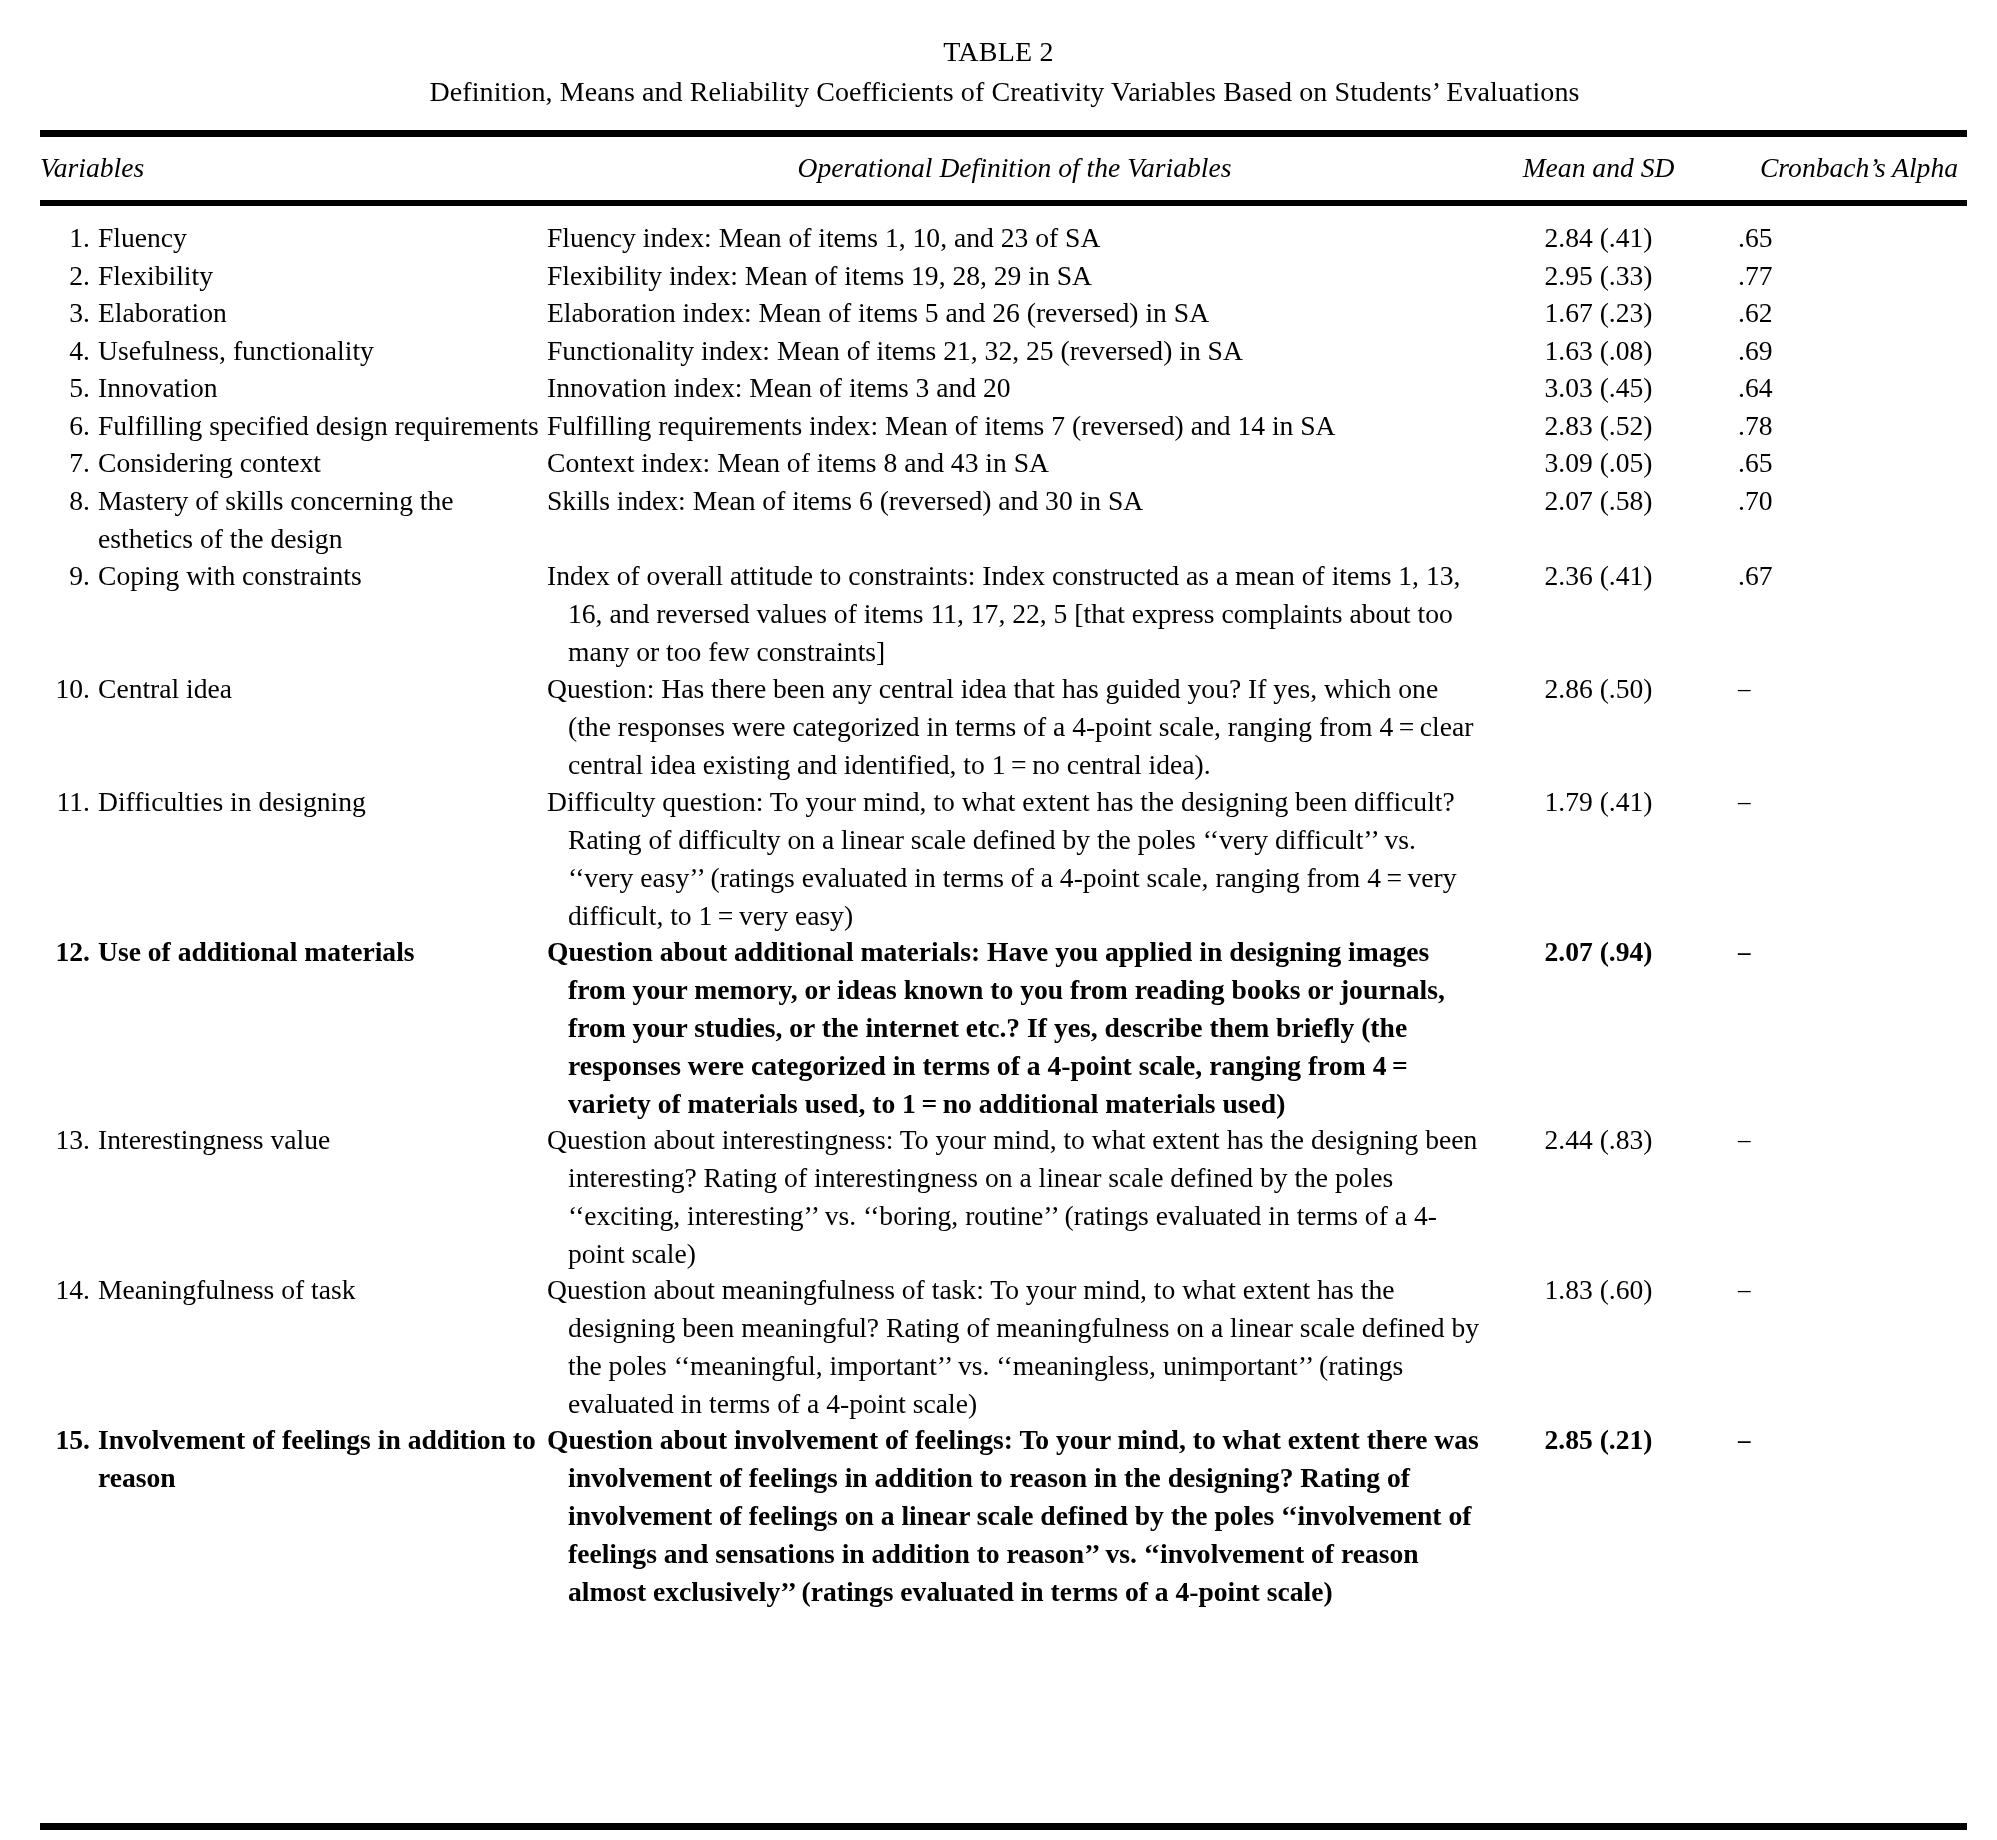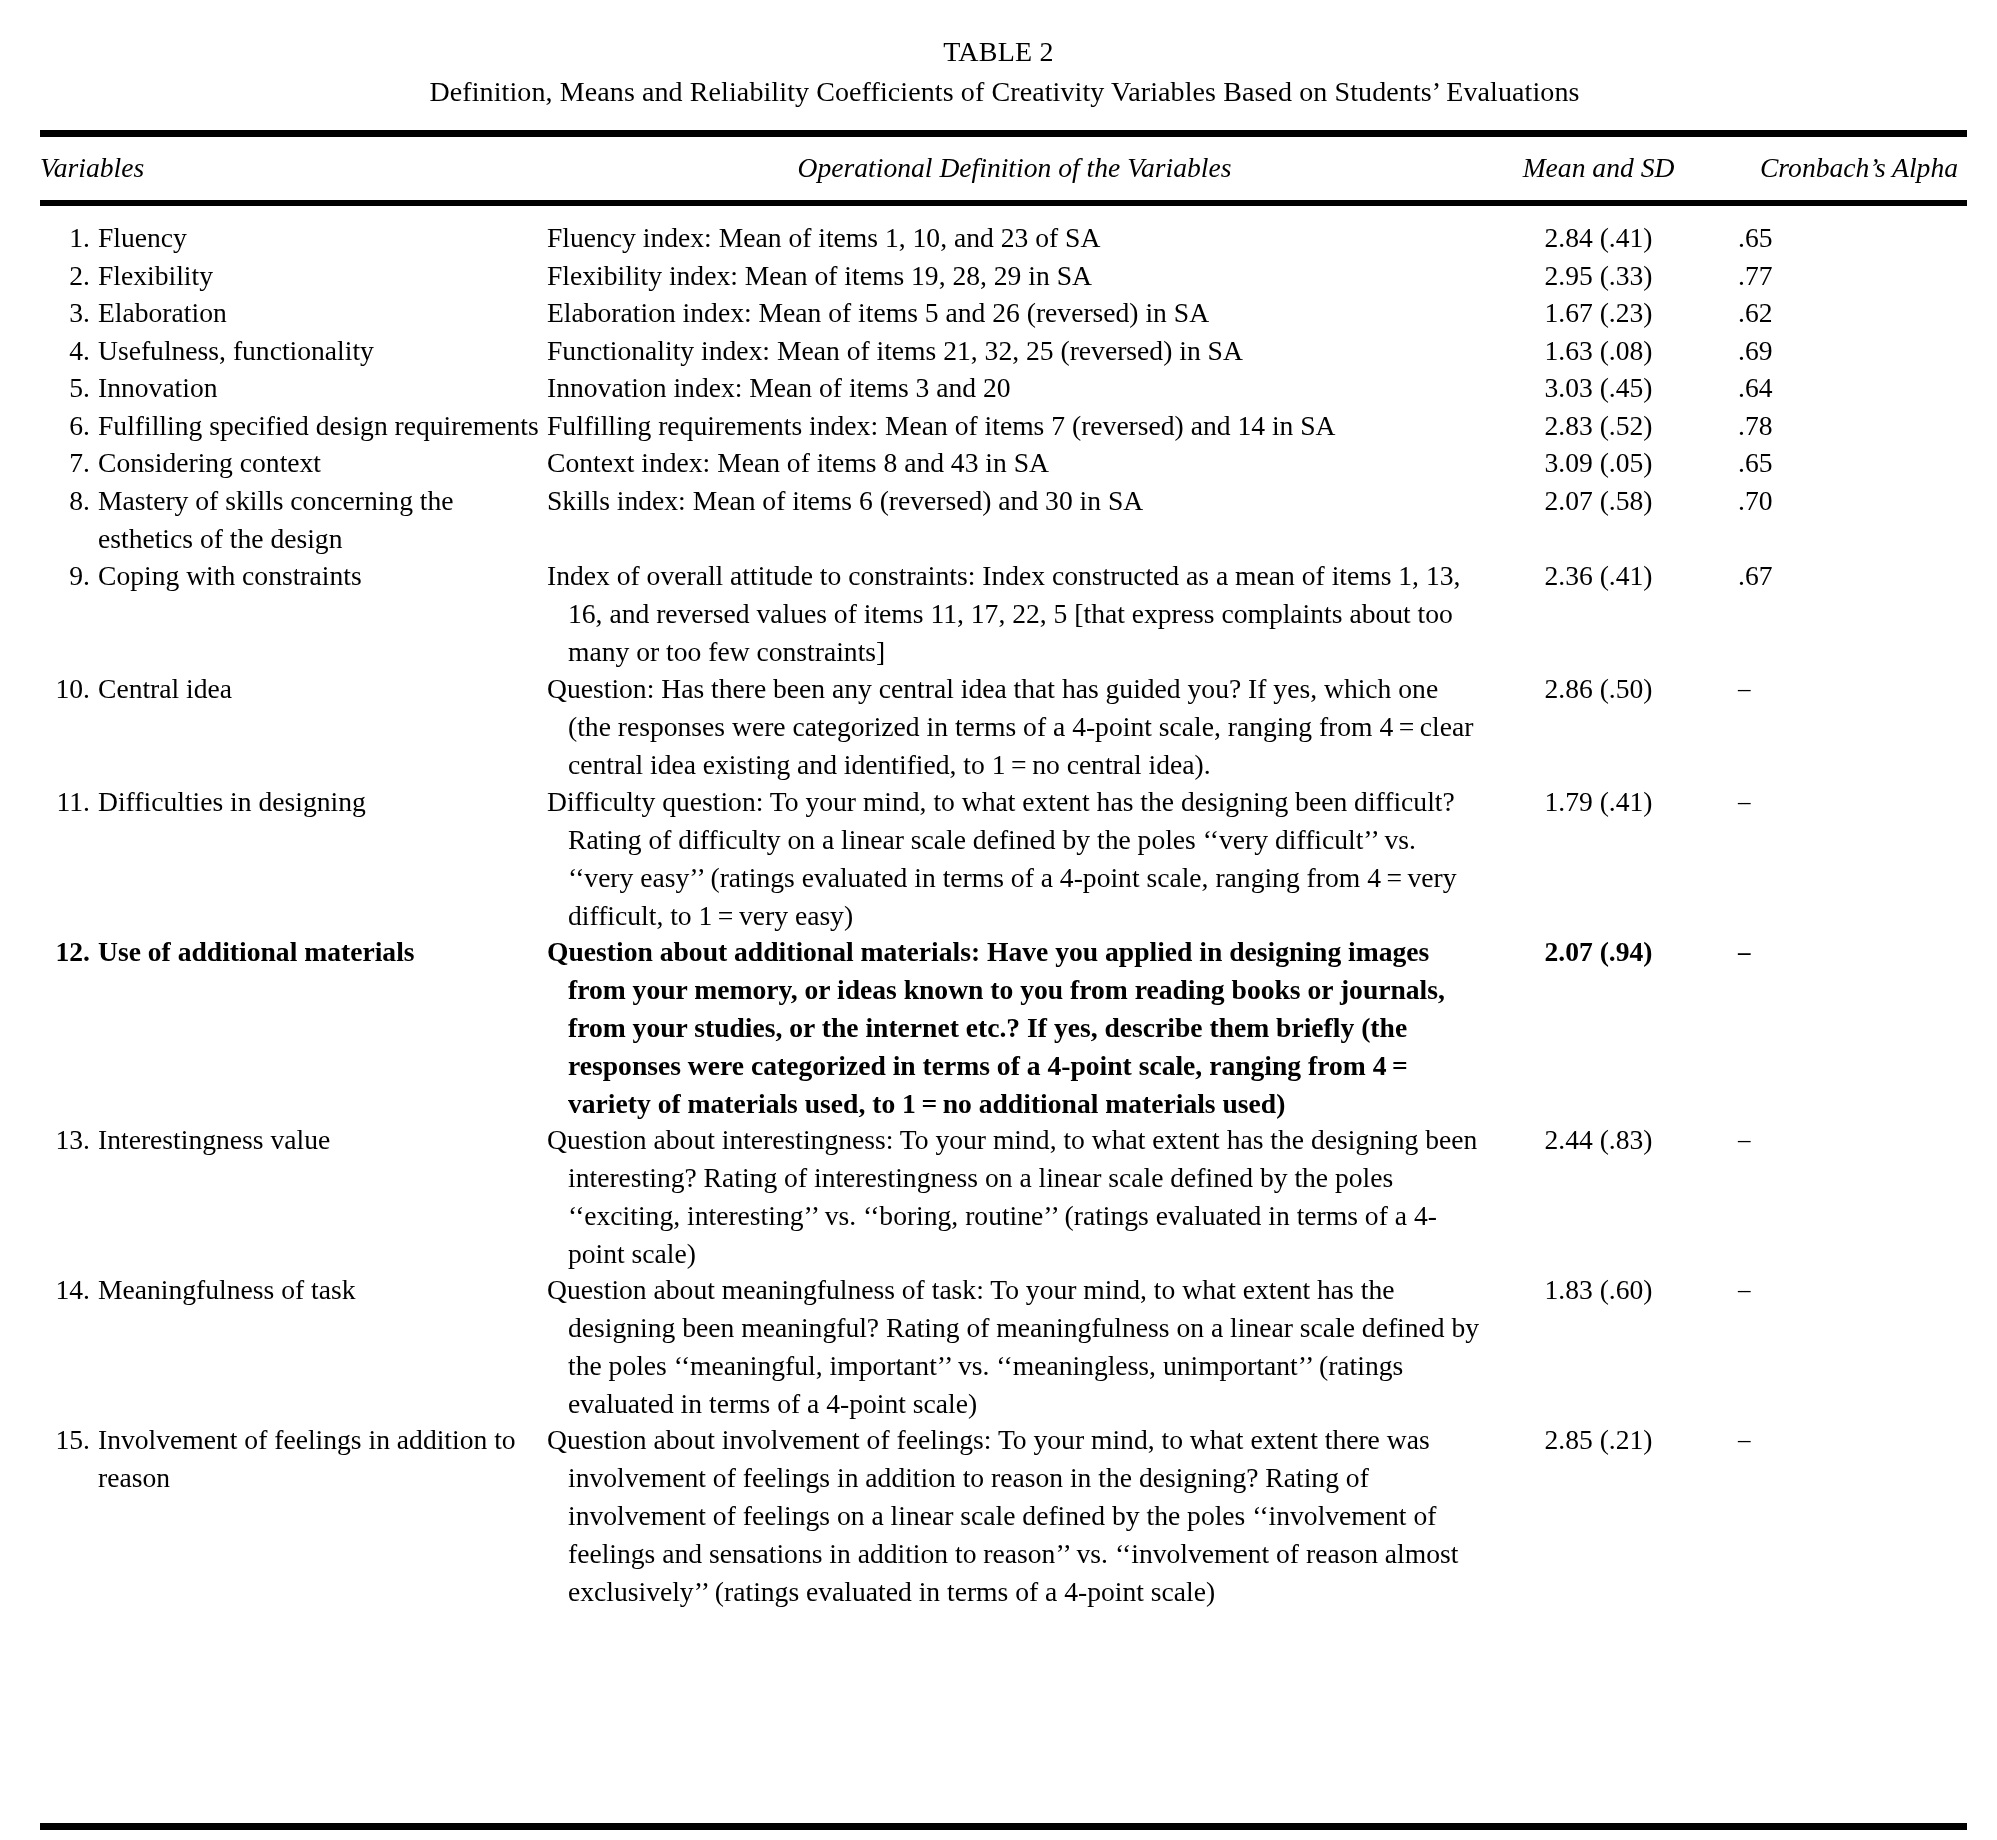--- a/index.html
+++ b/index.html
@@ -300,21 +300,21 @@
       </div>
       <div class="row" style="position: absolute; top: 1052px; left: 0px; height: 150px;">
         <div class="col-var">
           <span class="num">14.</span>
           <span class="lbl">Meaningfulness of task</span>
         </div>
         <div class="col-def">Question about meaningfulness of task: To your mind, to what extent has the designing been meaningful? Rating of meaningfulness on a linear scale defined by the poles ‘‘meaningful, important’’ vs. ‘‘meaningless, unimportant’’ (ratings evaluated in terms of a 4-point scale)</div>
         <div class="col-mean">1.83 (.60)</div>
         <div class="col-alpha dash">–</div>
       </div>
-      <div class="row" style="position: absolute; top: 1202px; left: 0px; height: 188px;">
+      <div class="row" style="position: absolute; top: 1202px; left: 0px; height: 188px; font-weight: bold;">
         <div class="col-var">
           <span class="num">15.</span>
           <span class="lbl">Involvement of feelings in addition to reason</span>
         </div>
         <div class="col-def">Question about involvement of feelings: To your mind, to what extent there was involvement of feelings in addition to reason in the designing? Rating of involvement of feelings on a linear scale defined by the poles ‘‘involvement of feelings and sensations in addition to reason’’ vs. ‘‘involvement of reason almost exclusively’’ (ratings evaluated in terms of a 4-point scale)</div>
         <div class="col-mean">2.85 (.21)</div>
         <div class="col-alpha dash">–</div>
       </div>
     </div>
 

